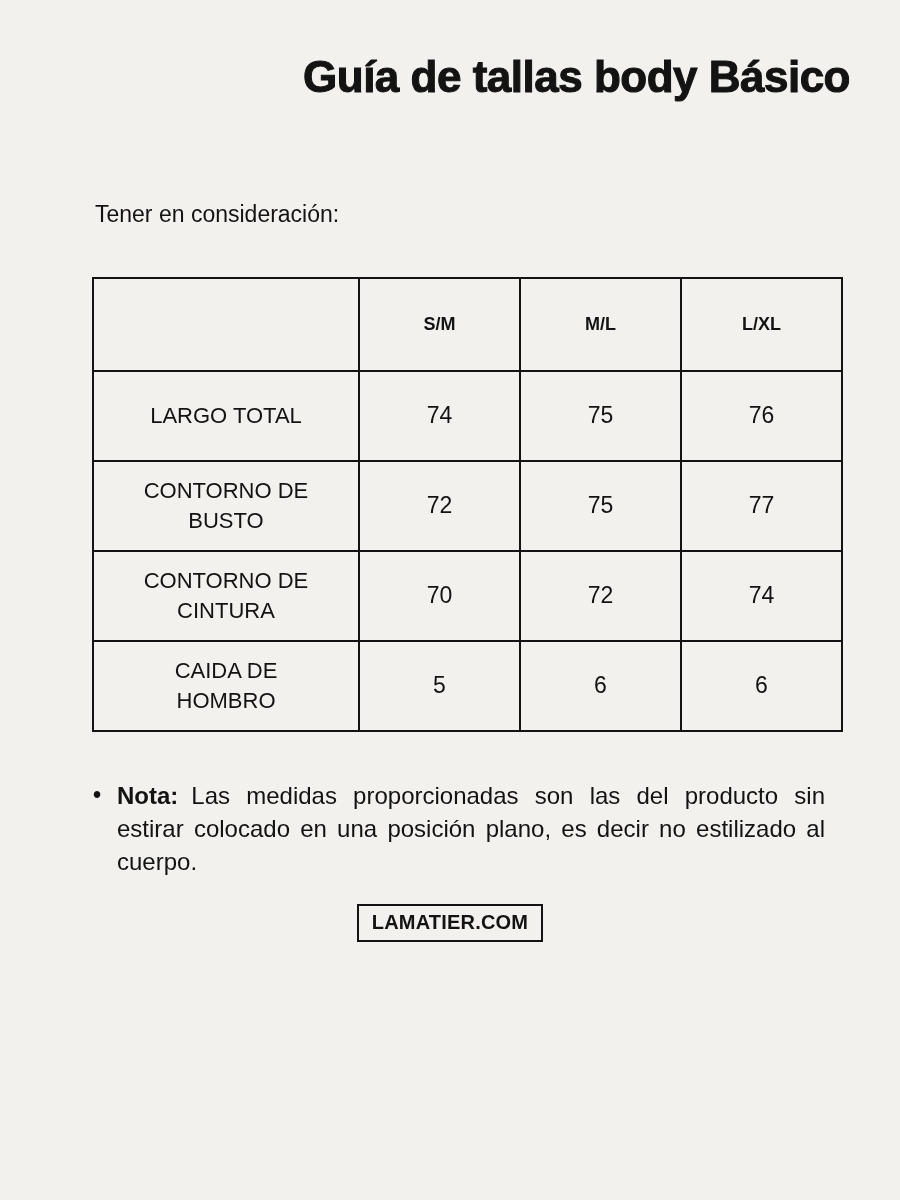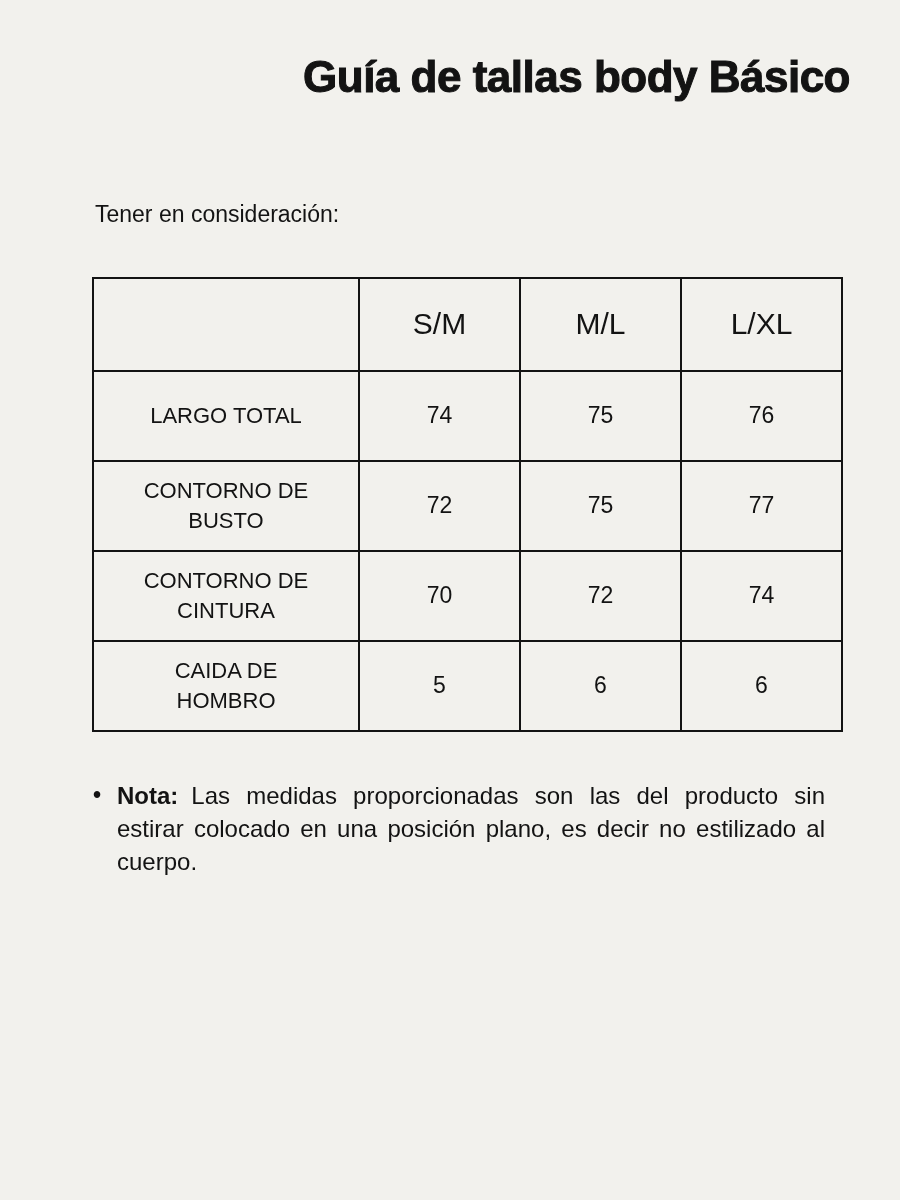--- a/index.html
+++ b/index.html
@@ -66,22 +66,22 @@
   .size-table td {
     border: 2px solid #131313;
     text-align: center;
     vertical-align: middle;
     padding: 0;
   }
   .col-label { width: 266px; }
   .col-size  { width: 161px; }
   .size-table thead th {
     height: 91px;
-    font-size: 30px;
-    font-weight: 400;
+    font-size: 18px;
+    font-weight: 700;
     border-radius: 8px;
   }
   .size-table tbody td {
     height: 88px;
     font-size: 23px;
     font-weight: 500;
   }
   .size-table tbody td.row-label {
     font-size: 22px;
     line-height: 1.35;
@@ -162,14 +162,17 @@
         <td>6</td>
         <td>6</td>
       </tr>
     </tbody>
   </table>
 
   <section class="note">
     <p class="bullet-item"><span class="note-label">Nota:</span><span>Las medidas proporcionadas son las del producto sin estirar colocado en una posición plano, es decir no estilizado al cuerpo.</span></p>
   </section>
 
+  <div class="brand-badge">
+    <span>LAMATIER.COM</span>
+  </div>
 
 </div>
 
 </body></html>

